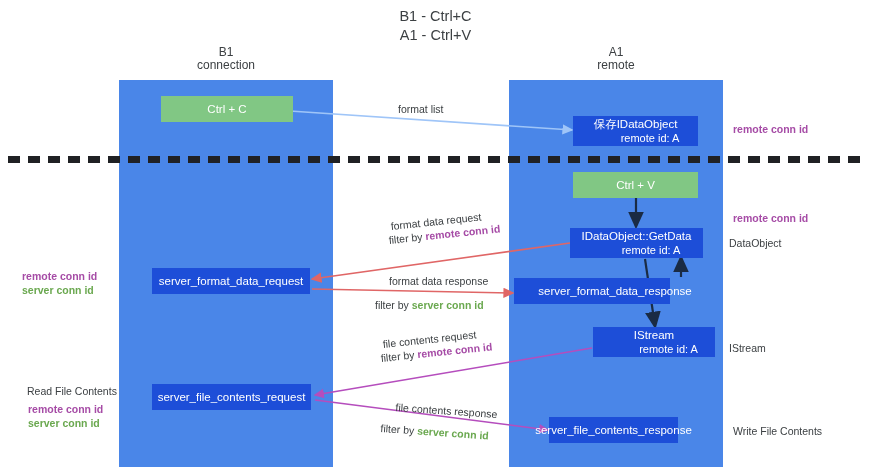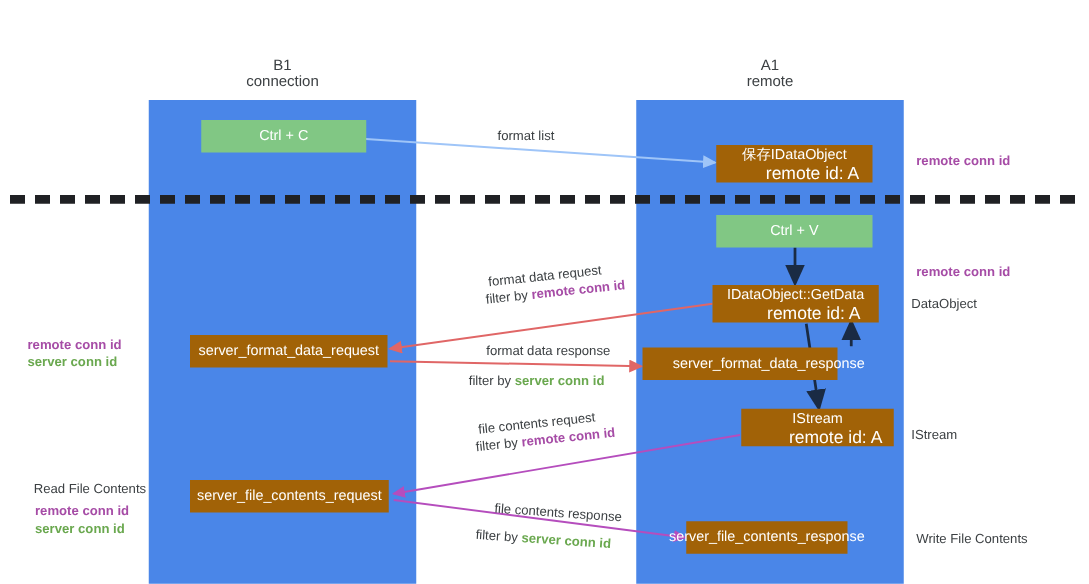--- a/index.html
+++ b/index.html
@@ -26,22 +26,22 @@
 
   
   .title{position:absolute;left:0;top:7px;width:871px;text-align:center;
          font-size:14.5px;line-height:19px;color:#3c4043;}
 
   
   .node{position:absolute;box-sizing:border-box;display:flex;flex-direction:column;
         align-items:center;justify-content:center;color:#ffffff;font-size:11.5px;
         line-height:14px;text-align:center;}
   .node.green{background:#81c784;}
-  .node.orange{background:#a16207;}
-  .node .sub{font-size:14px;line-height:14px;margin-left:29px;}
+  .node.orange{background:#1d4ed8;}
+  .node .sub{font-size:11px;line-height:14px;margin-left:29px;}
 
   
   .midlab{position:absolute;font-size:10.5px;line-height:14px;color:#3c4043;white-space:nowrap;}
   .purple{color:#a64ca6;font-weight:bold;}
   .greenTxt{color:#6aa84f;font-weight:bold;}
 
   
   .side{position:absolute;font-size:10.5px;line-height:14px;white-space:nowrap;}
   .side.plain{color:#3c4043;}
 
@@ -49,20 +49,24 @@
   .divider{position:absolute;left:8px;top:156px;width:855px;height:7px;
      background-image:repeating-linear-gradient(to right,#202124 0 12px,transparent 12px 20px);}
 
   svg.overlay{position:absolute;left:0;top:0;width:871px;height:467px;pointer-events:none;}
 </style>
 </head>
 <body>
 
 <div id="stage">
 
+  <div class="title">
+    <span>B1 - Ctrl+C</span><br>
+    <span>A1 - Ctrl+V</span>
+  </div>
 
   <div class="lane-head head-b1">
     <span class="l1">B1</span>
     <span class="l2">connection</span>
   </div>
   <div class="lane-head head-a1">
     <span class="l1">A1</span>
     <span class="l2">remote</span>
   </div>
 

